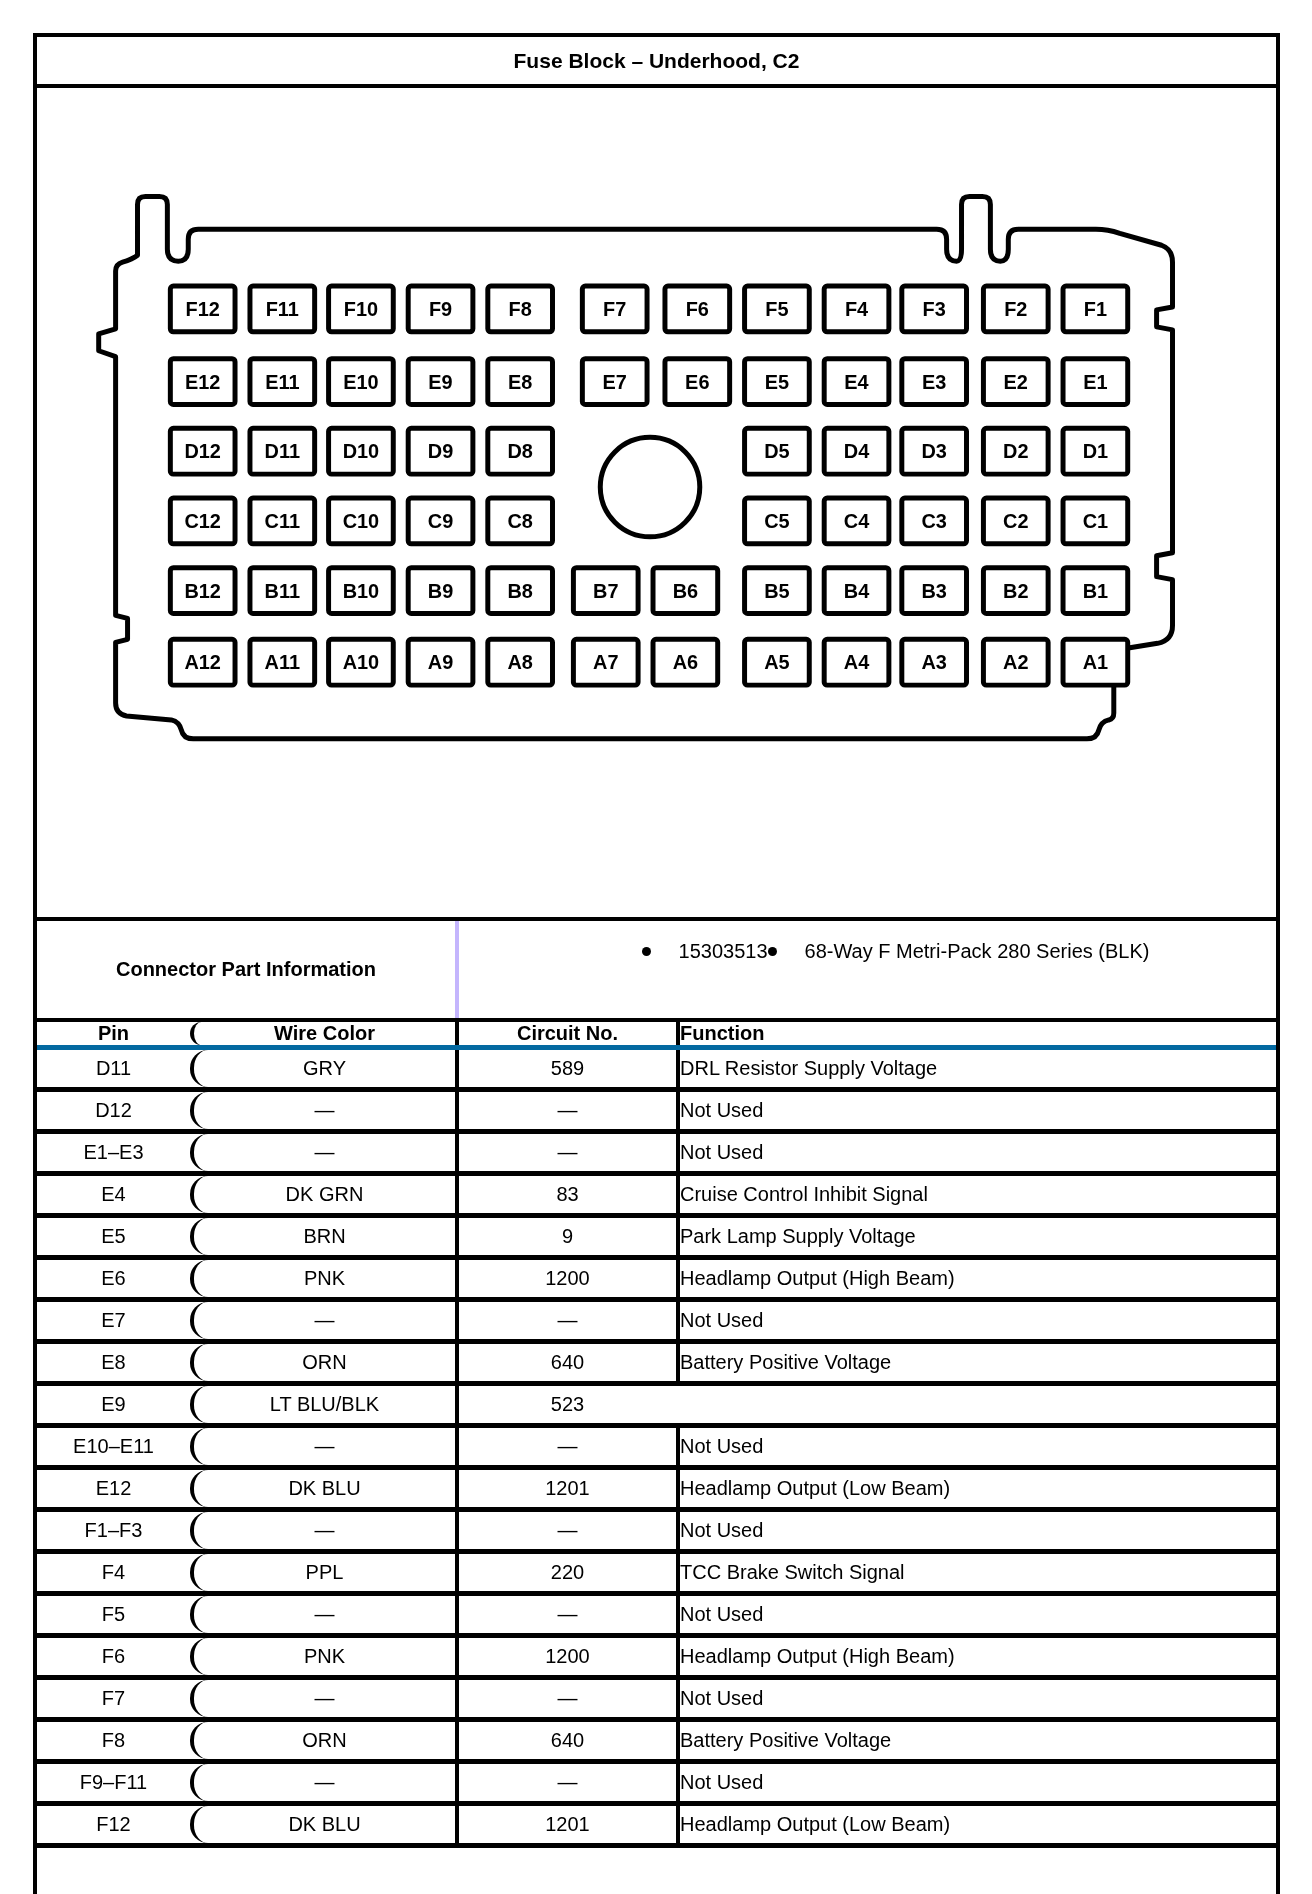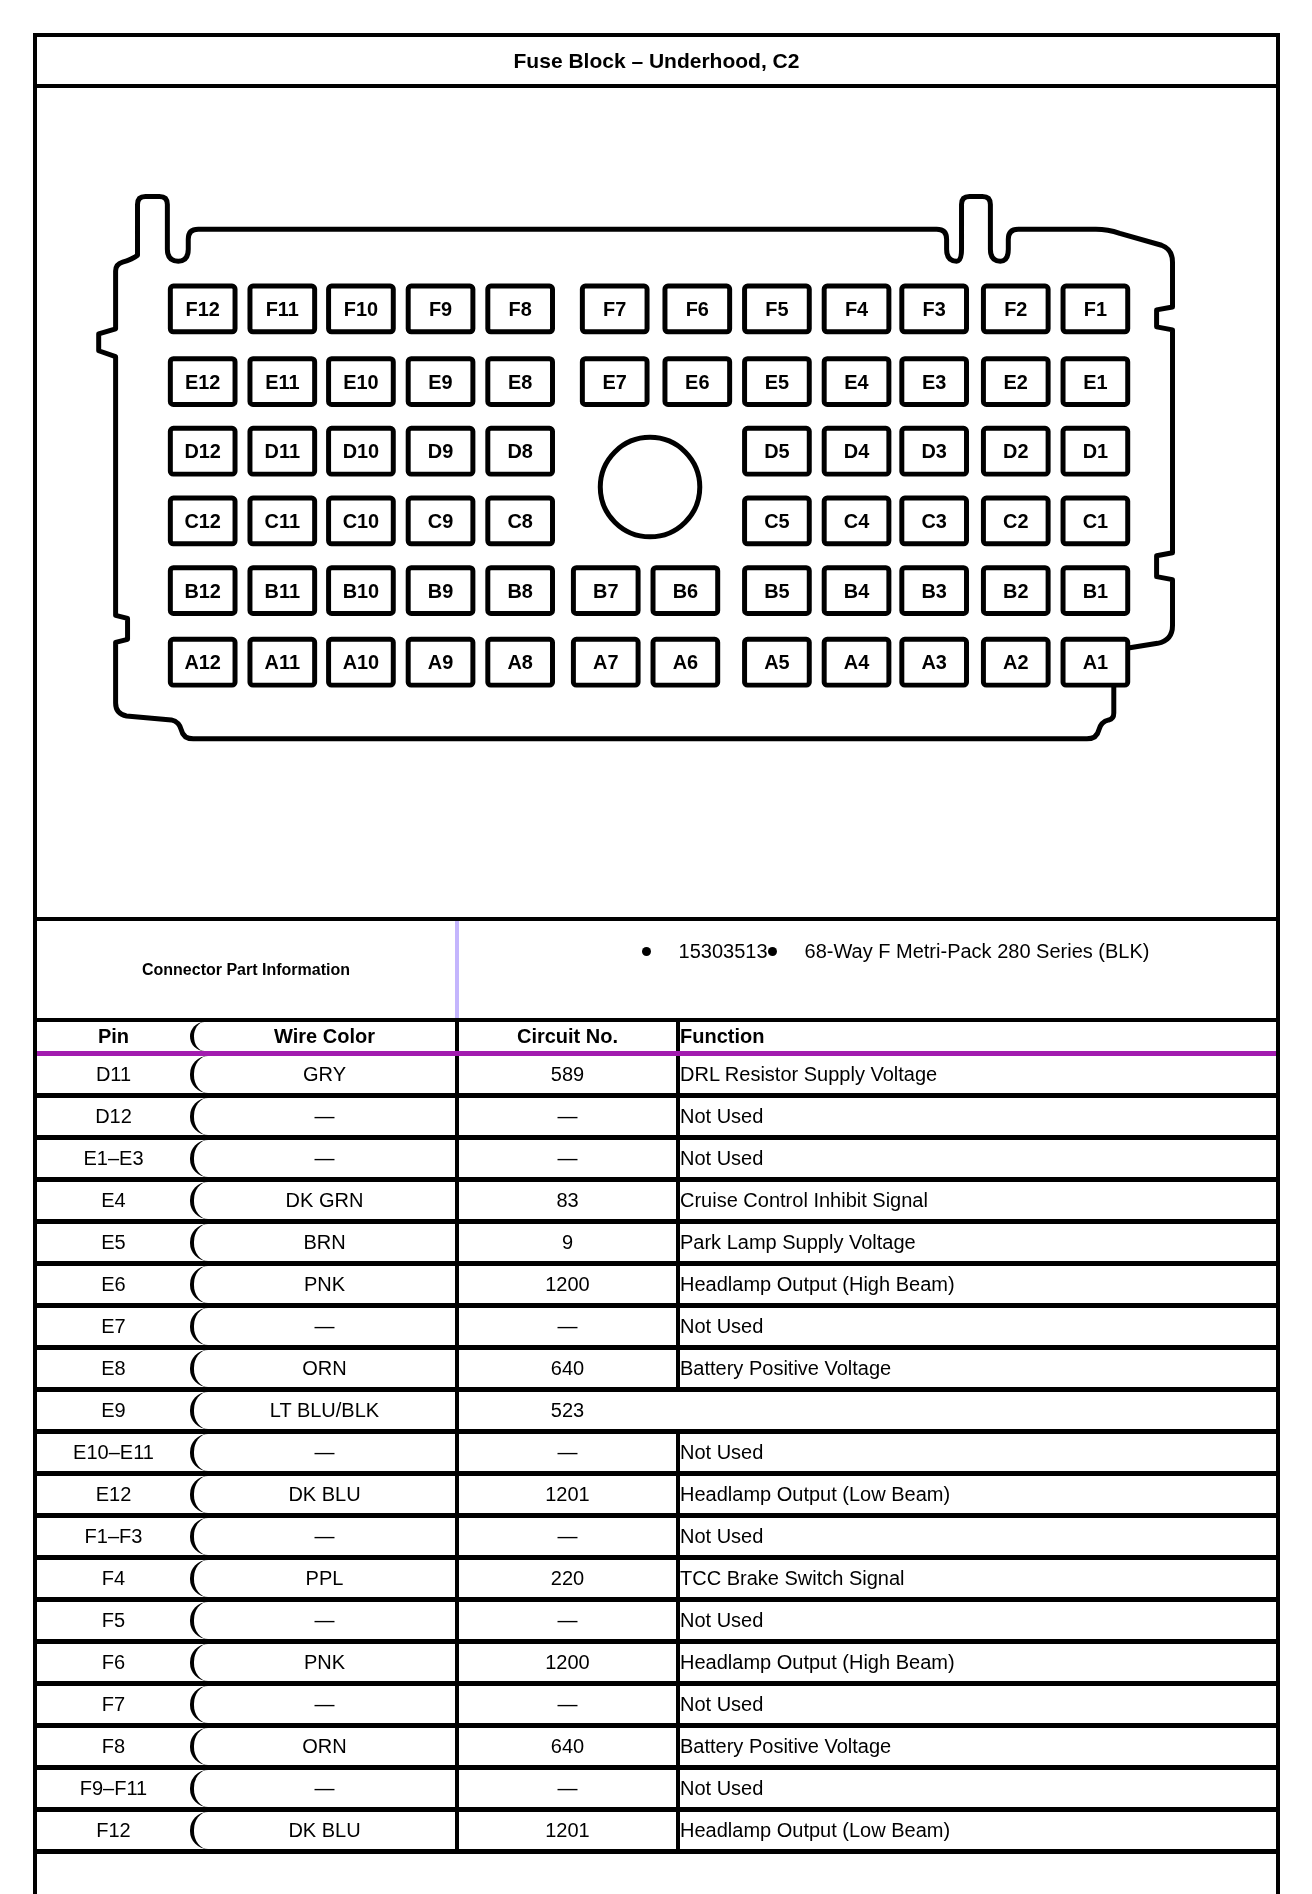--- a/index.html
+++ b/index.html
@@ -18,30 +18,30 @@
     display:flex; align-items:center; justify-content:center;
     font-size:21px; font-weight:bold;
   }
 
   .figure { position:relative; height:833px; border-bottom:4px solid #000; }
   .figure svg { display:block; width:100%; height:100%; }
 
   .partinfo-row { display:flex; height:101px; border-bottom:4px solid #000; }
   .partinfo-label {
     width:418px; display:flex; align-items:center; justify-content:center;
-    font-size:16px; font-weight:bold; text-align:center;
+    font-size:20px; font-weight:bold; text-align:center;
   }
   .partinfo-body {
     flex:1; border-left:4px solid #c4b5fd;
     display:flex; flex-direction:row; justify-content:center;
     padding-left:56px; padding-top:10px;
   }
   .partinfo-item { display:flex; align-items:center; height:40px; font-size:20px; }
   .bullet-dot { width:9px; height:9px; border-radius:50%; background:#000; margin-right:28px; flex:0 0 auto; }
-  .header-row { height:34px; border-bottom:5px solid #a21caf; font-weight:bold; }
+  .header-row { height:28px; border-bottom:5px solid #0369a1; font-weight:bold; }
   .header-row, .data-row { display:flex; }
   .data-row { height:42px; border-bottom:5px solid #000; }
   .cell { display:flex; align-items:center; justify-content:center; font-size:20px; }
   .c-pin  { width:153px; }
   .c-wire { width:265px; border-left:4px solid #000;border-radius:18px; }
   .c-circ { width:221px; border-left:4px solid #000; }
   .c-func { flex:1; border-left:4px solid #000; justify-content:flex-start; padding-left:0; }
 </style>
 </head>
 <body>

